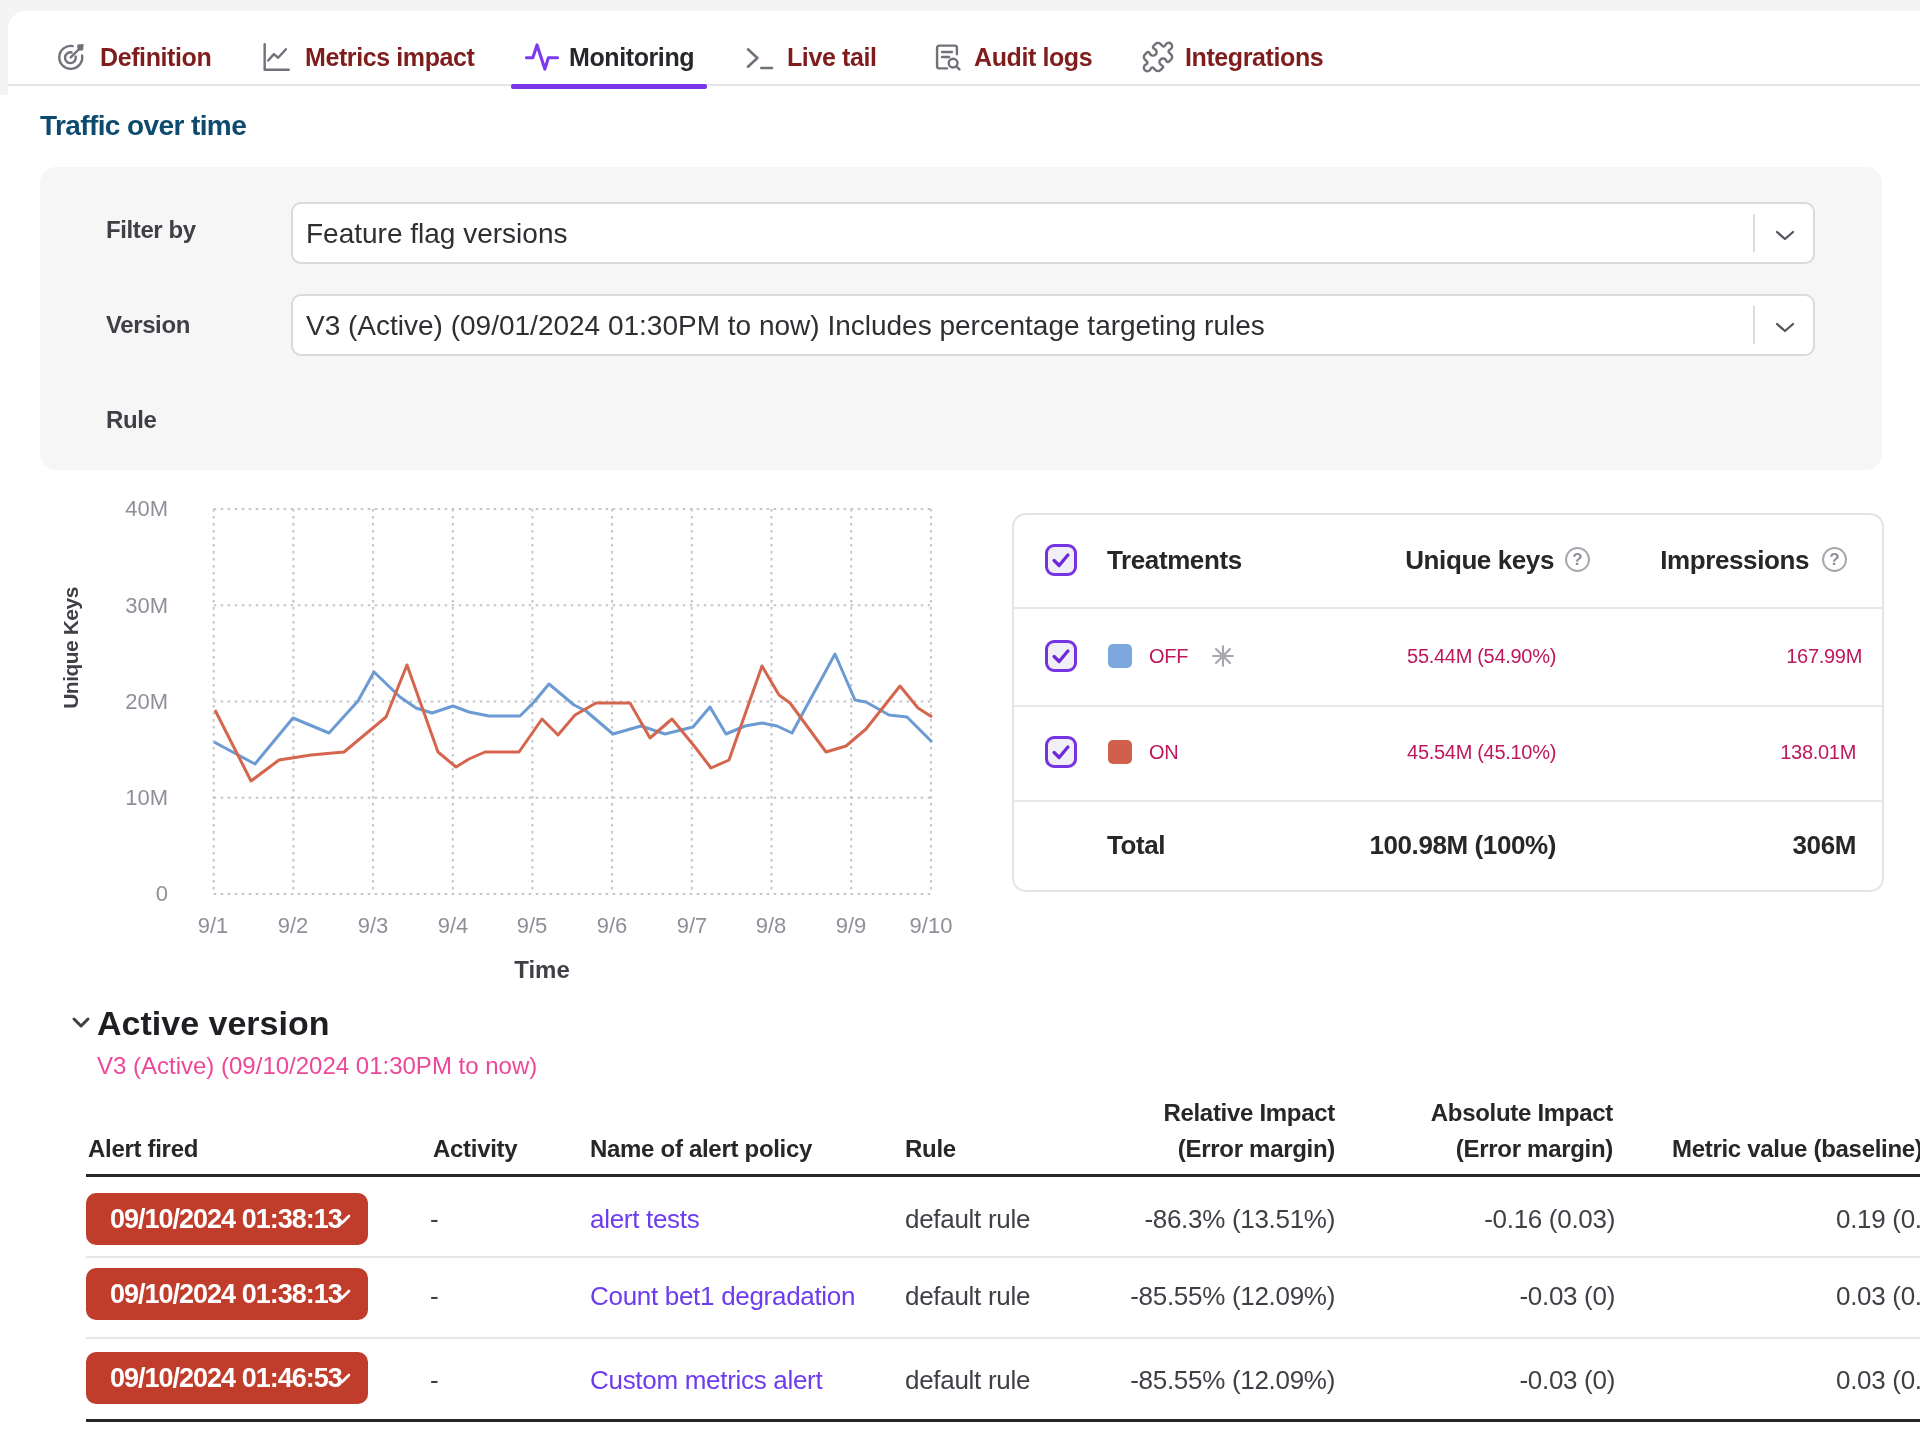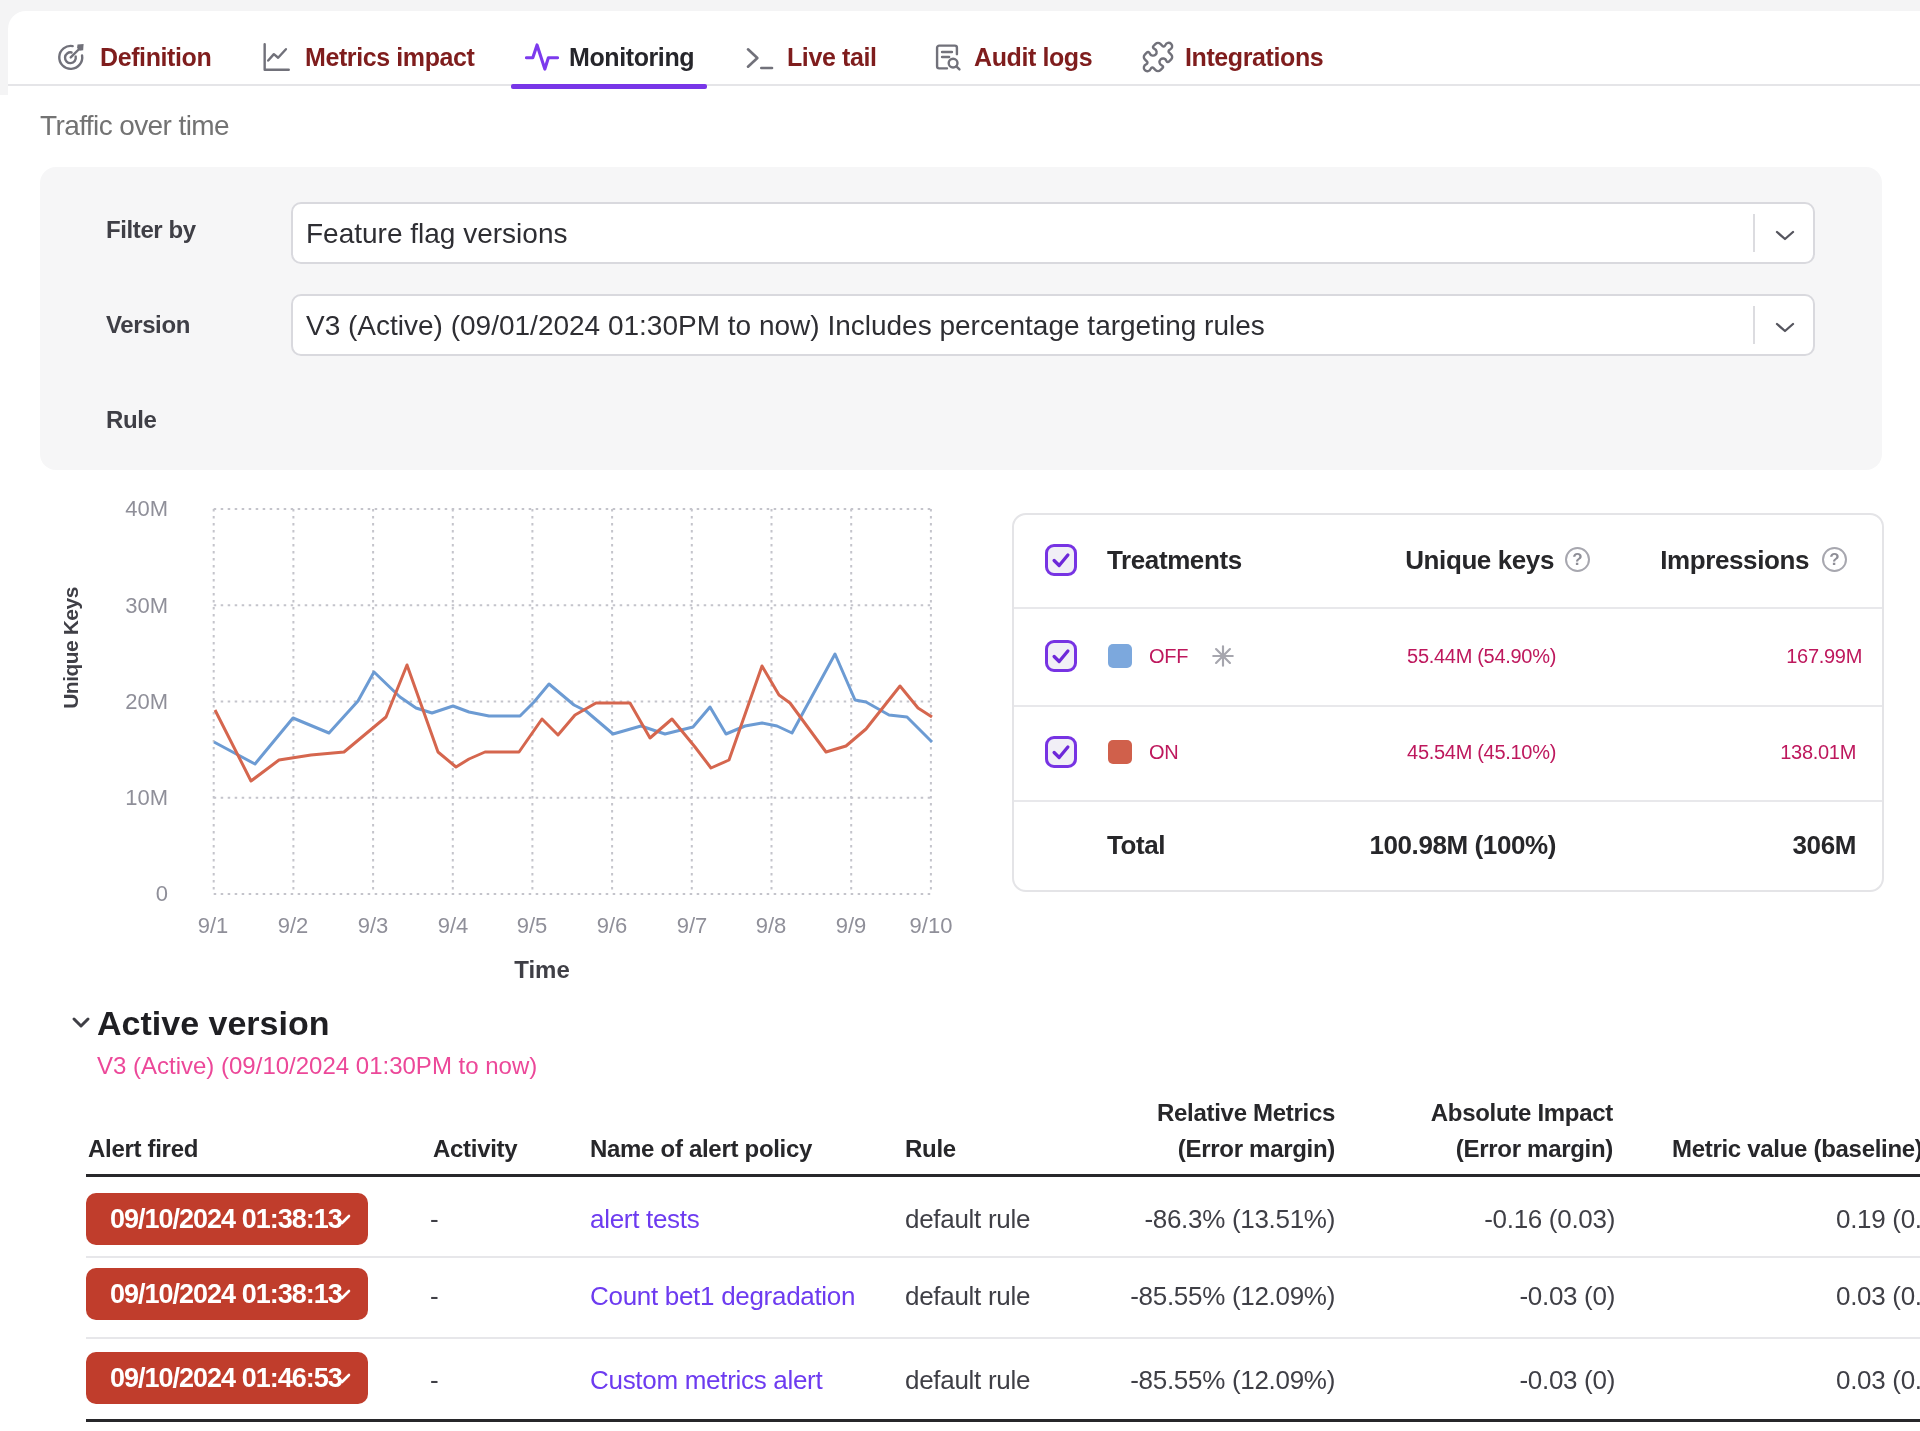--- a/index.html
+++ b/index.html
@@ -6,21 +6,21 @@
 html,body { width:1920px; height:1431px; overflow:hidden; background:#fff;
   font-family:"Liberation Sans", sans-serif; }
 #page { position:relative; width:1920px; height:1431px; overflow:hidden; background:#fff; }
 .abs { position:absolute; }
 .t { position:absolute; white-space:nowrap; }
 .graybg { position:absolute; left:0; top:0; width:1920px; height:95px; background:#f4f4f5; }
 .card { position:absolute; left:8px; top:11px; width:1912px; height:1420px; background:#fff; border-radius:18px 0 0 0; }
 .tabborder { position:absolute; left:8px; top:84px; width:1912px; height:2px; background:#e5e5e8; }
 .underline { position:absolute; left:511px; top:84px; width:196px; height:5px; background:#7836e8; border-radius:2px; }
 .tablabel { font-size:25px; font-weight:700; color:#7f1d1d; line-height:30px; top:42px; letter-spacing:-0.4px; }
-.h1 { left:40px; top:110px; font-size:28px; font-weight:400; color:#737373; line-height:32px; letter-spacing:-0.6px; }
+.h1 { left:40px; top:110px; font-size:28px; font-weight:700; color:#0c4a6e; line-height:32px; letter-spacing:-0.6px; }
 .panel { position:absolute; left:40px; top:167px; width:1842px; height:303px; background:#f6f6f7; border-radius:16px; }
 .flabel { font-size:24px; font-weight:700; color:#3f3f46; line-height:28px; left:106px; letter-spacing:-0.4px; }
 .field { position:absolute; left:291px; width:1524px; height:62px; background:#fff; border:2px solid #d9d9de; border-radius:10px; }
 .ftext { position:absolute; left:13px; top:14px; font-size:28px; color:#2e2e33; line-height:32px; white-space:nowrap; }
 .fsep { position:absolute; right:58px; top:10px; bottom:10px; width:2px; background:#dcdce0; }
 .fchev { position:absolute; right:16px; top:24px; }
 
 .tcard { position:absolute; left:1012px; top:513px; width:872px; height:379px; background:#fff; border:2px solid #e4e4e7; border-radius:14px; }
 .trow-sep { position:absolute; left:0; width:868px; height:2px; background:#e8e8eb; }
 .cb { position:absolute; left:31px; width:32px; height:32px; border:3px solid #7733e3; border-radius:9px; background:#f1eff6; }
@@ -183,21 +183,21 @@
   <svg class="abs" style="left:70px;top:1015px" width="22" height="15" viewBox="0 0 22 15" fill="none" stroke="#3f3f46" stroke-width="3" stroke-linecap="round" stroke-linejoin="round">
       <path d="M4 4 L11 11 L18 4"></path>
     </svg>
   <div class="t av-h" style="left:97px;top:1004px">Active version</div>
   <div class="t av-s" style="left:97px;top:1052px">V3 (Active) (09/10/2024 01:30PM to now)</div>
 
   <div class="t th" style="left:88px;top:1135px">Alert fired</div>
   <div class="t th" style="left:433px;top:1135px">Activity</div>
   <div class="t th" style="left:590px;top:1135px">Name of alert policy</div>
   <div class="t th" style="left:905px;top:1135px">Rule</div>
-  <div class="t th" style="right:585px;top:1099px">Relative Metrics</div>
+  <div class="t th" style="right:585px;top:1099px">Relative Impact</div>
   <div class="t th" style="right:585px;top:1135px">(Error margin)</div>
   <div class="t th" style="right:307px;top:1099px">Absolute Impact</div>
   <div class="t th" style="right:307px;top:1135px">(Error margin)</div>
   <div class="t th" style="left:1672px;top:1135px">Metric value (baseline)</div>
   <div class="abs" style="left:86px;top:1174px;width:1834px;height:3px;background:#27272a"></div>
 
   <div class="badge" style="top:1193px">
       <span>09/10/2024 01:38:13</span>
       <svg width="20" height="13" viewBox="0 0 20 13" fill="none" stroke="#fff" stroke-width="2.6" stroke-linecap="round" stroke-linejoin="round">
         <path d="M3 3 L10 10 L17 3"></path>

